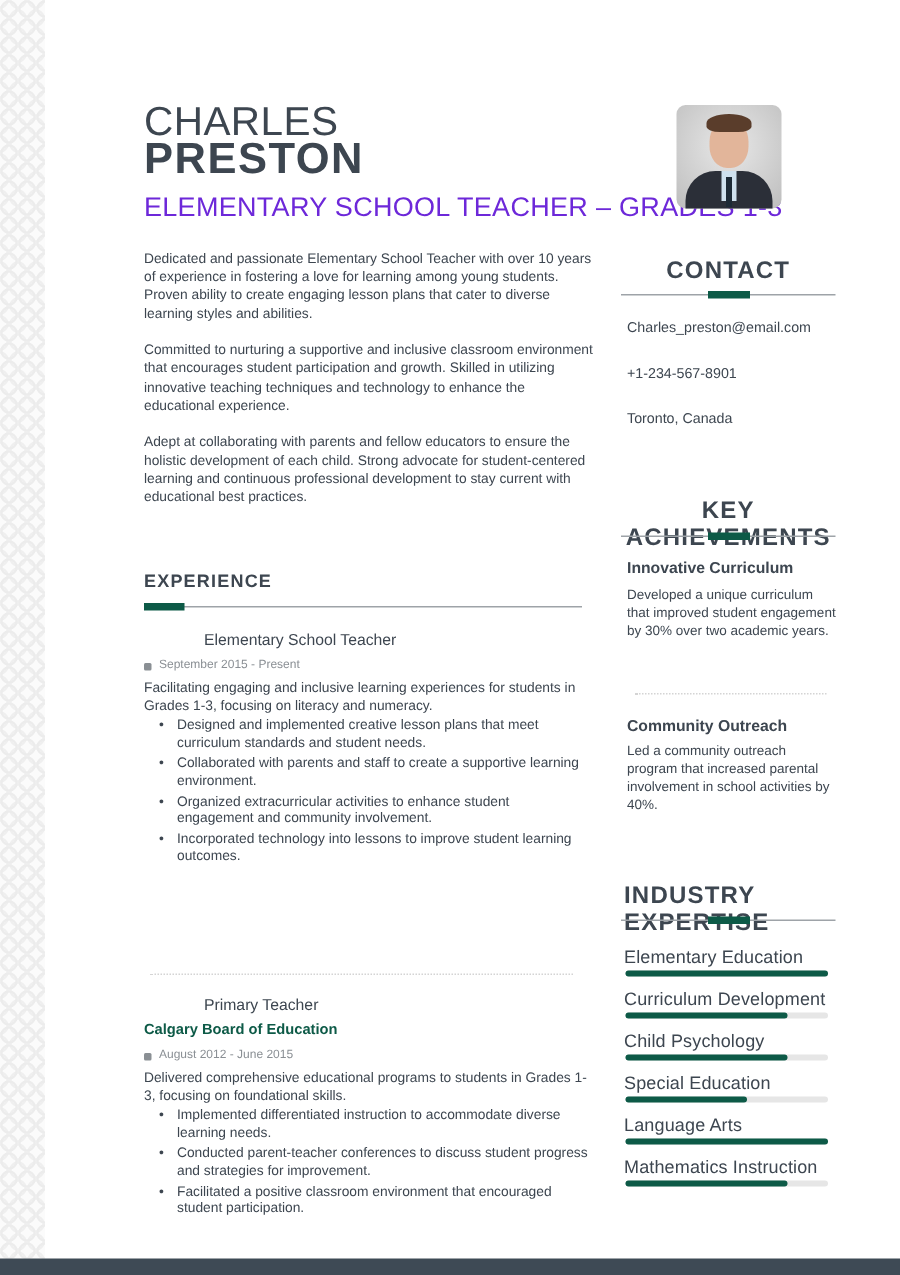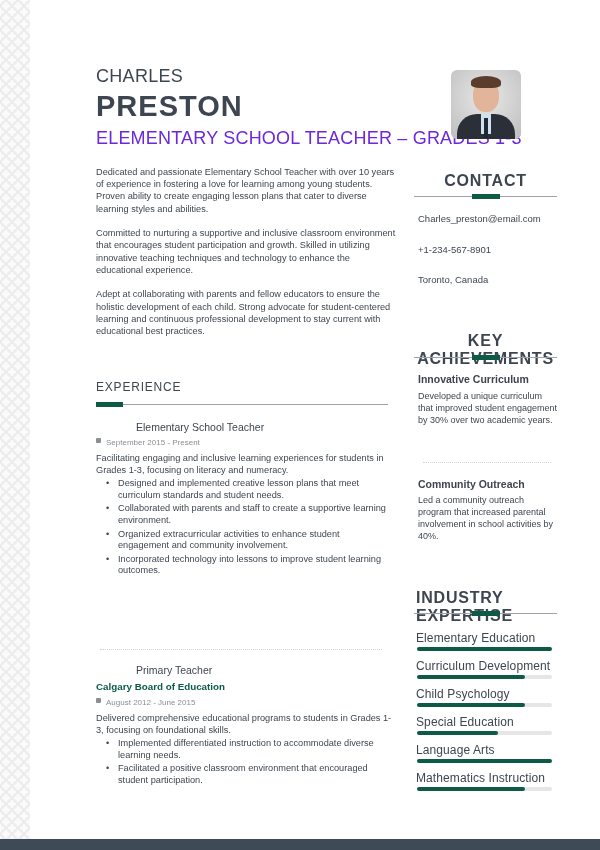--- a/index.html
+++ b/index.html
@@ -9,21 +9,21 @@
     position: absolute; left: 0; top: 0; width: 30px; height: 839px;
     background-color: #fbfbfb;
     background-image:
       radial-gradient(circle at 50% 50%, transparent 4px, #ececec 4.5px, #ececec 5.5px, transparent 6px),
       radial-gradient(circle at 50% 50%, transparent 4px, #efefef 4.5px, #efefef 5.5px, transparent 6px);
     background-size: 12px 12px, 12px 12px;
     background-position: 0 0, 6px 6px;
   }
   .footer { position: absolute; left: 0; top: 839px; width: 600px; height: 11px; background: #3e4a55; }
 
-  .first-name { position: absolute; left: 96px; top: 66px; font-size: 18px; color: #3d4650; letter-spacing: 0.3px; }
+  .first-name { position: absolute; left: 96px; top: 66px; font-size: 27px; color: #3d4650; letter-spacing: 0.3px; }
   .last-name { position: absolute; left: 96px; top: 90px; font-size: 29px; font-weight: bold; color: #3d4650; letter-spacing: 1px; }
   .job-title { position: absolute; left: 96px; top: 128px; font-size: 18px; color: #6d28d9; letter-spacing: 0.2px; text-align: center; }
 
   .photo { position: absolute; left: 451px; top: 70px; width: 70px; height: 69px; border-radius: 6px; overflow: hidden;
     background: radial-gradient(circle at 50% 40%, #e8e8e8, #bdbdbd); }
   .photo .face { position: absolute; left: 22px; top: 10px; width: 26px; height: 32px; border-radius: 45%; background: #e2b59a; }
   .photo .hair { position: absolute; left: 20px; top: 6px; width: 30px; height: 12px; border-radius: 50% 50% 30% 30%; background: #5a3d2b; }
   .photo .suit { position: absolute; left: 6px; top: 44px; width: 58px; height: 30px; border-radius: 20px 20px 0 0; background: #2b2f38; }
   .photo .shirt { position: absolute; left: 30px; top: 44px; width: 10px; height: 20px; background: #cfe1ee; }
   .photo .tie { position: absolute; left: 33px; top: 48px; width: 4px; height: 20px; background: #1d2a36; }
@@ -38,28 +38,28 @@
   .contact-item { position: absolute; left: 418px; font-size: 9.5px; color: #3d4650; }
 
   .ach-title { position: absolute; left: 418px; font-size: 10.5px; font-weight: bold; color: #3d4650; }
   .ach-desc { position: absolute; left: 418px; width: 140px; font-size: 9px; line-height: 12px; color: #3d4650; }
   .ach-sep { position: absolute; left: 423px; top: 462px; width: 128px; border-top: 1px dotted #d4d4d4; }
 
   .skill-label { position: absolute; left: 416px; font-size: 12px; color: #3d4650; letter-spacing: 0.1px; }
   .skill-track { position: absolute; left: 417px; width: 135px; height: 4px; background: #e6e6e6; border-radius: 2px; }
   .skill-fill { height: 100%; background: #0d5a47; border-radius: 2px; }
 
-  .exp-heading { position: absolute; left: 96px; top: 380px; font-size: 12px; font-weight: normal; letter-spacing: 0.8px; color: #3d4650; }
+  .exp-heading { position: absolute; left: 96px; top: 380px; font-size: 12px; font-weight: bold; letter-spacing: 0.8px; color: #3d4650; }
   .exp-rule { position: absolute; left: 96px; top: 404px; width: 292px; height: 1px; background: #9ea3a8; }
   .exp-rule .accent { position: absolute; left: 0; top: -2px; width: 27px; height: 5px; background: #0d5a47; }
 
   .job { position: absolute; left: 96px; width: 296px; }
   .job-role { font-size: 10.5px; color: #3d4650; margin-bottom: 5px; padding-left: 40px; }
   .job-company { font-size: 9.8px; font-weight: bold; color: #0d5a47; margin-bottom: 6px; }
-  .job-dates { font-size: 8px; color: #8a8f94; margin-bottom: 5px; display: flex; align-items: flex-start; }
+  .job-dates { font-size: 8px; color: #8a8f94; margin-bottom: 5px; display: flex; align-items: flex-end; }
   .job-dates .cal { display: inline-block; width: 5px; height: 5px; background: #8a8f94; margin-right: 5px; border-radius: 1px; }
   .job-desc { font-size: 9.2px; line-height: 12px; color: #3d4650; }
   .job-bullets { list-style: none; margin-left: 10px; }
   .job-bullets li { position: relative; padding-left: 12px; font-size: 9.2px; line-height: 11.5px; margin-top: 2.2px; color: #3d4650; }
   .job-bullets li::before { content: "•"; position: absolute; left: 0; top: 0; color: #3d4650; }
   .job-sep { position: absolute; left: 100px; top: 649px; width: 282px; border-top: 1px dotted #d4d4d4; }
 </style>
 </head>
 <body>
 
@@ -159,17 +159,18 @@
 <div class="job" style="top:664px;">
   <div class="job-role">Primary Teacher</div>
   <div class="job-company">Calgary Board of Education</div>
   <div class="job-dates">
       <span class="cal"></span>
       <span>August 2012 - June 2015</span>
     </div>
   <div class="job-desc">Delivered comprehensive educational programs to students in Grades 1-3, focusing on foundational skills.</div>
   <ul class="job-bullets">
     <li>Implemented differentiated instruction to accommodate diverse learning needs.</li>
+    <li>Conducted parent-teacher conferences to discuss student progress and strategies for improvement.</li>
     <li>Facilitated a positive classroom environment that encouraged student participation.</li>
   </ul>
 </div>
 
 <div class="footer"></div>
 
 </body></html>

